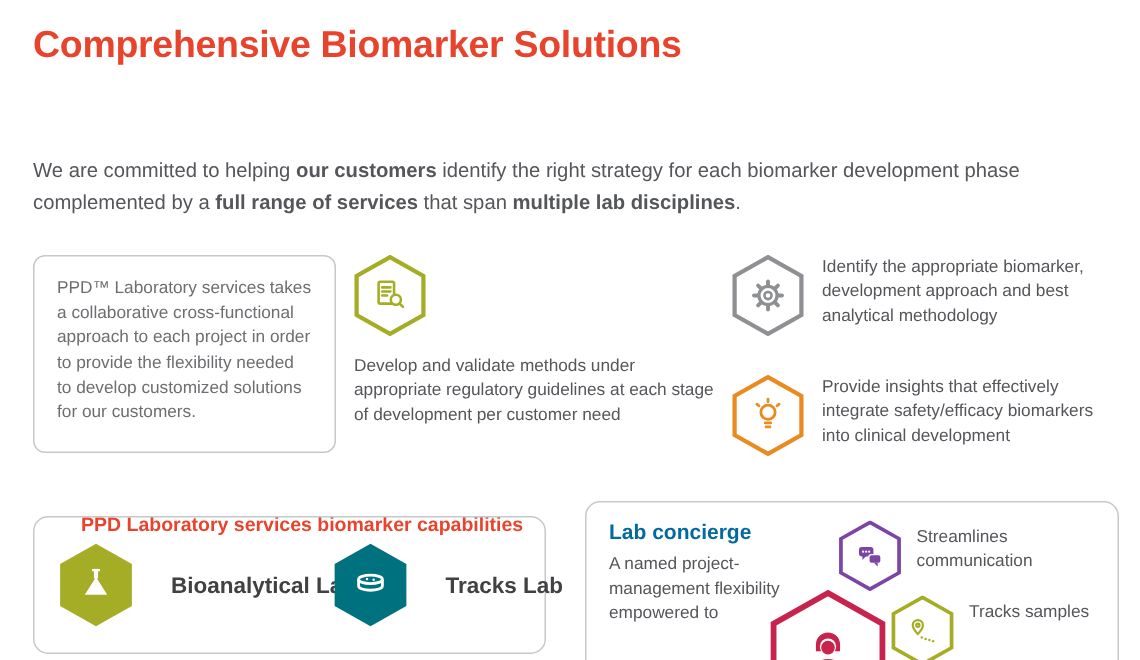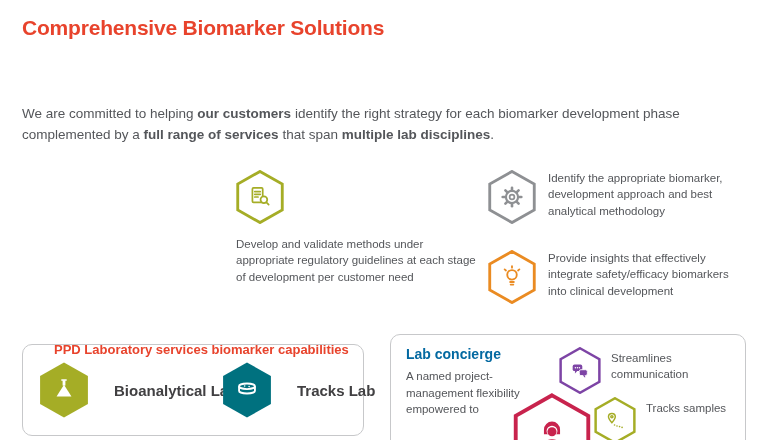--- a/index.html
+++ b/index.html
@@ -2,21 +2,21 @@
 <html><head>
 <meta charset="utf-8">
 <style>
   html,body{margin:0;padding:0;background:#fff;}
   .page{
     position:relative;width:760px;height:440px;overflow:hidden;background:#fff;
     font-family:"Liberation Sans", sans-serif;color:#54565a;
   }
   .title{
     position:absolute;left:22px;top:16px;margin:0;
-    font-size:21px;font-weight:600;letter-spacing:-0.2px;color:#e8432c;
+    font-size:25px;font-weight:600;letter-spacing:-0.2px;color:#e8432c;
   }
   .subtitle{
     position:absolute;left:22px;top:56px;margin:0;width:700px;
     font-size:13px;font-weight:bold;color:#54565a;
   }
   .intro{
     position:absolute;left:22px;top:104px;margin:0;width:705px;
     font-size:13.5px;line-height:1.55;color:#54565a;
   }
   .intro b{font-weight:bold;}
@@ -74,20 +74,23 @@
 </style>
 </head>
 <body>
 
 <div class="page">
 
   <h1 class="title">Comprehensive Biomarker Solutions</h1>
 
   <p class="intro"><span>We are committed to helping </span><b>our customers</b><span> identify the right strategy for each biomarker development phase complemented by a </span><b>full range of services</b><span> that span </span><b>multiple lab disciplines</b><span>.</span></p>
 
+  <div class="overview-card">
+    <p>PPD™ Laboratory services takes a collaborative cross-functional approach to each project in order to provide the flexibility needed to develop customized solutions for our customers.</p>
+  </div>
 
   <div class="feature f0">
     <div class="hex hex-sm">
       <svg class="shape" viewBox="0 0 100 114">
         <polygon points="50,3 97,29.5 97,84.5 50,111 3,84.5 3,29.5" fill="#ffffff" stroke-width="6" stroke="#a5ad26"></polygon>
       </svg>
       <svg class="glyph" viewBox="0 0 24 24" fill="none" stroke-width="1.6" stroke-linecap="round" stroke="#a5ad26">
         <rect x="5" y="3.5" width="9.5" height="13.5" rx="1"></rect>
         <line x1="7.2" y1="7" x2="12.2" y2="7"></line>
         <line x1="7.2" y1="9.5" x2="12.2" y2="9.5"></line>

